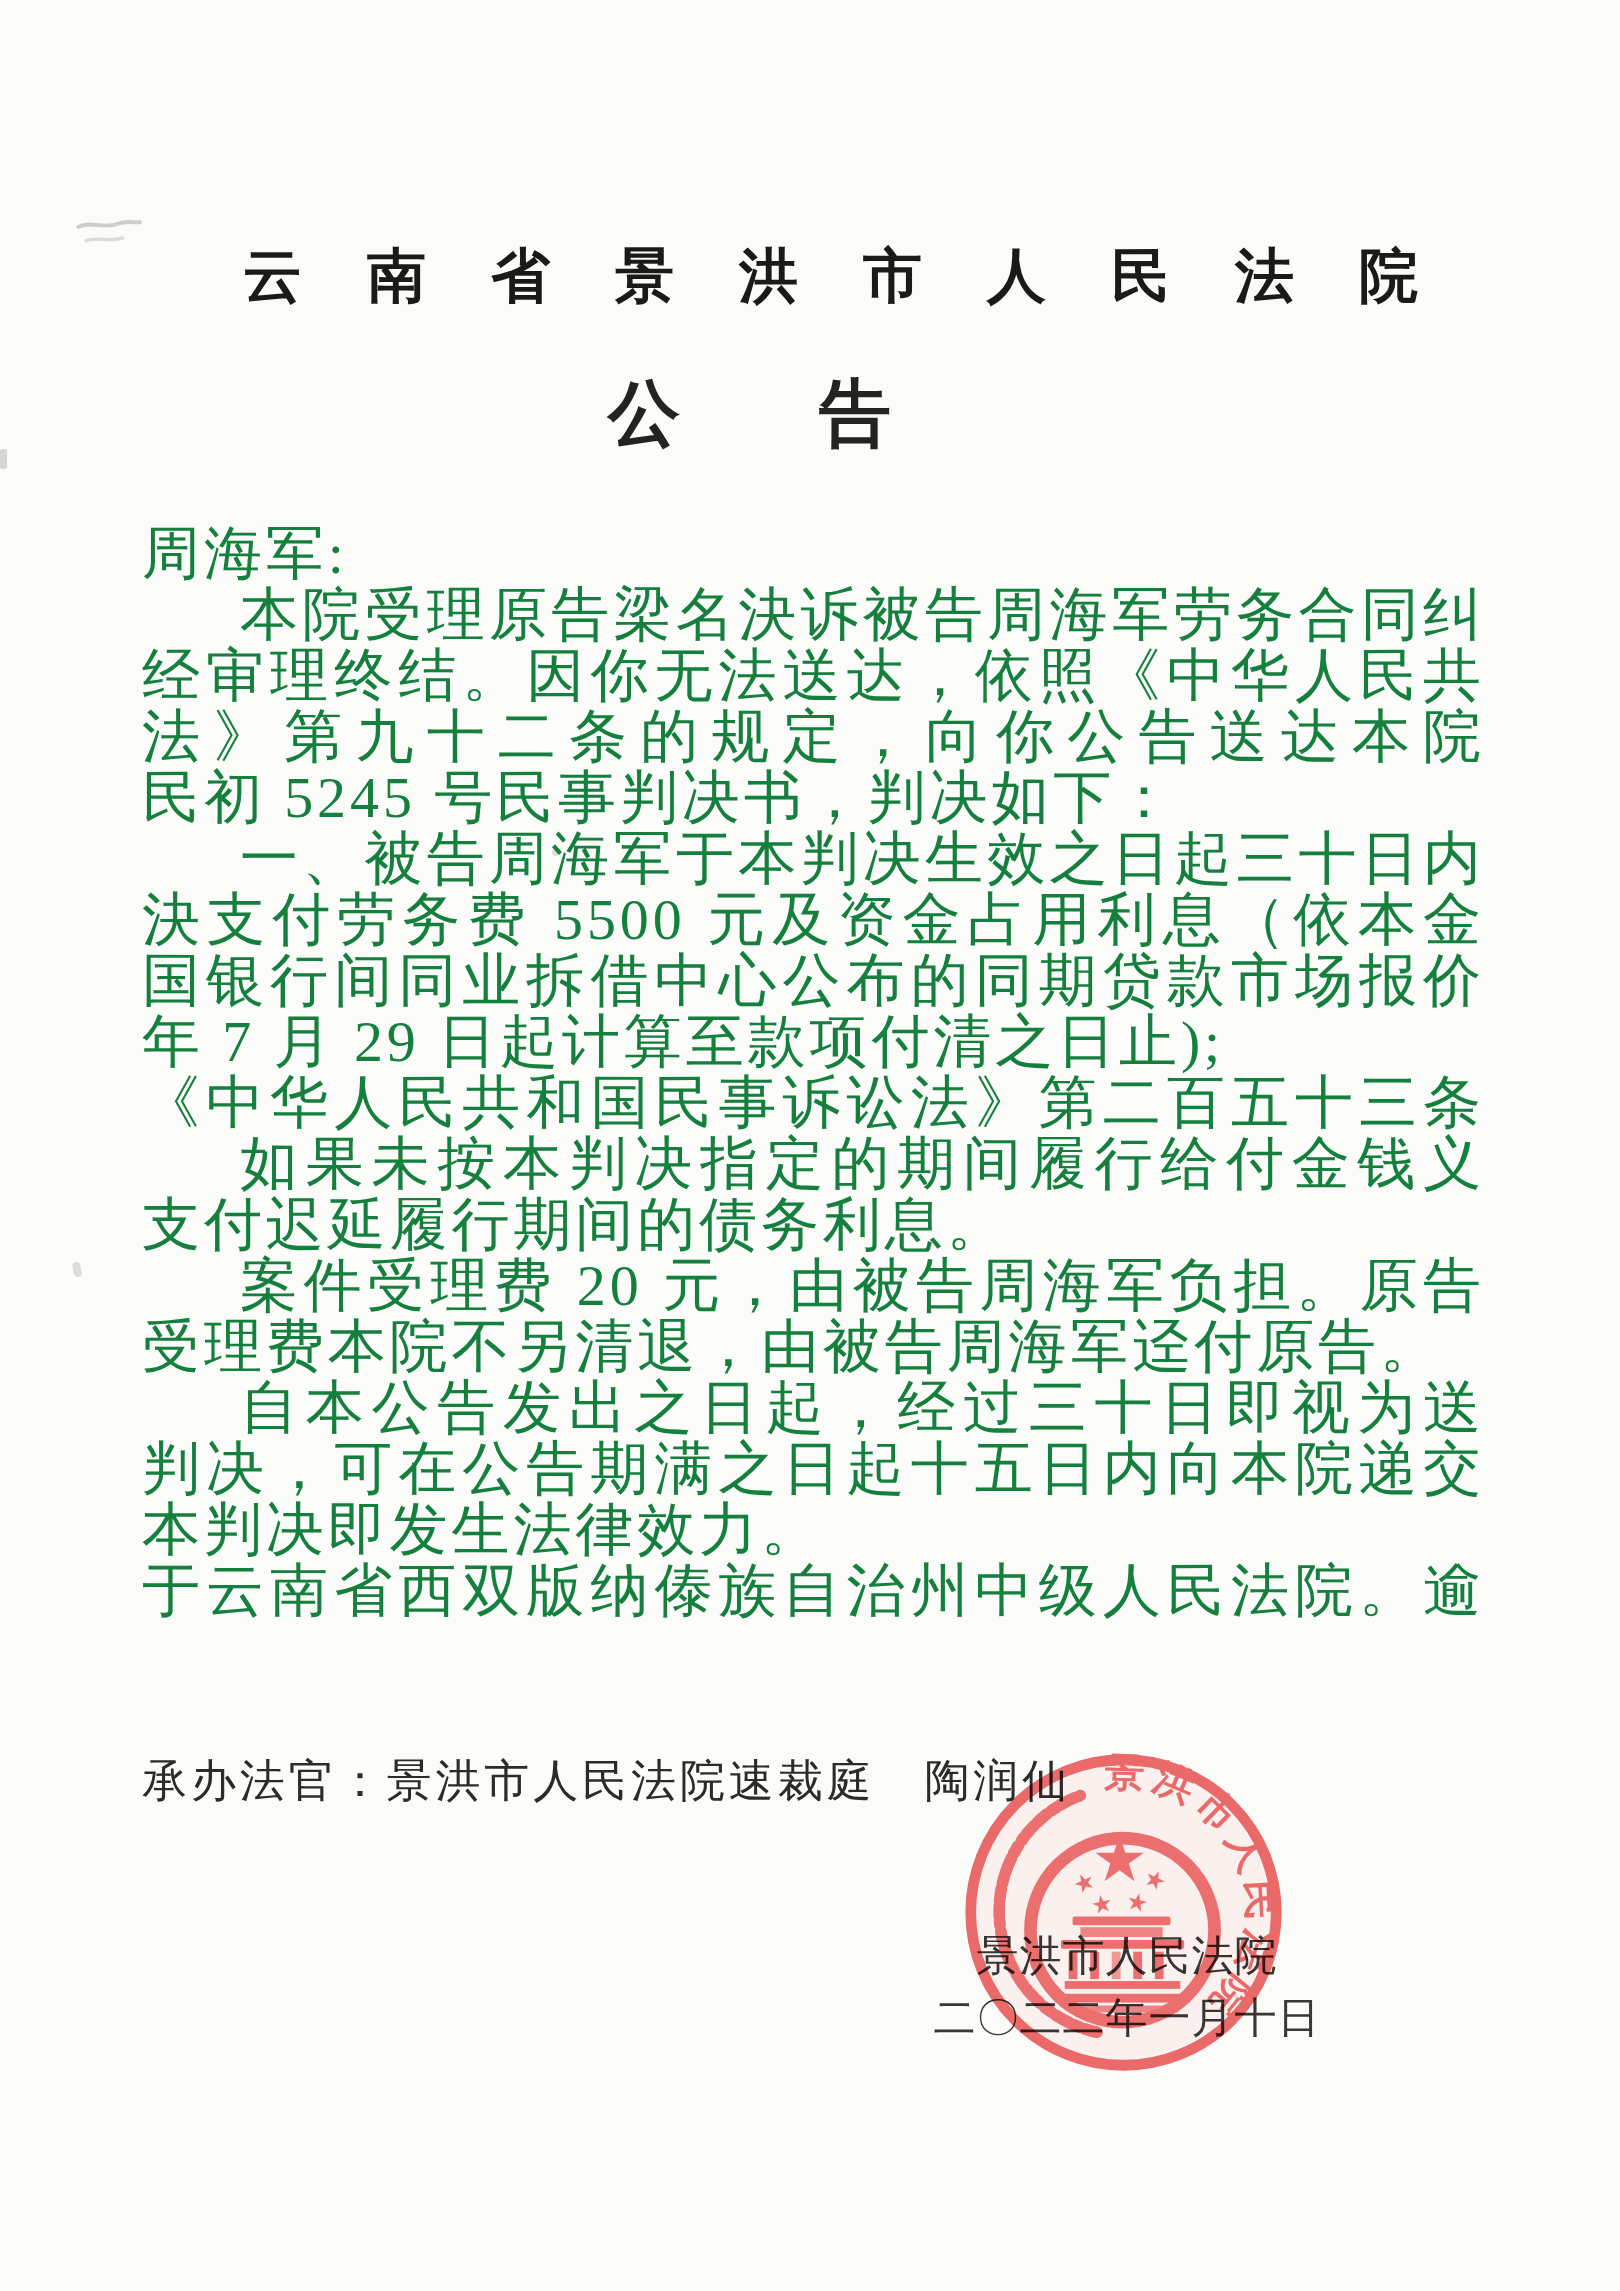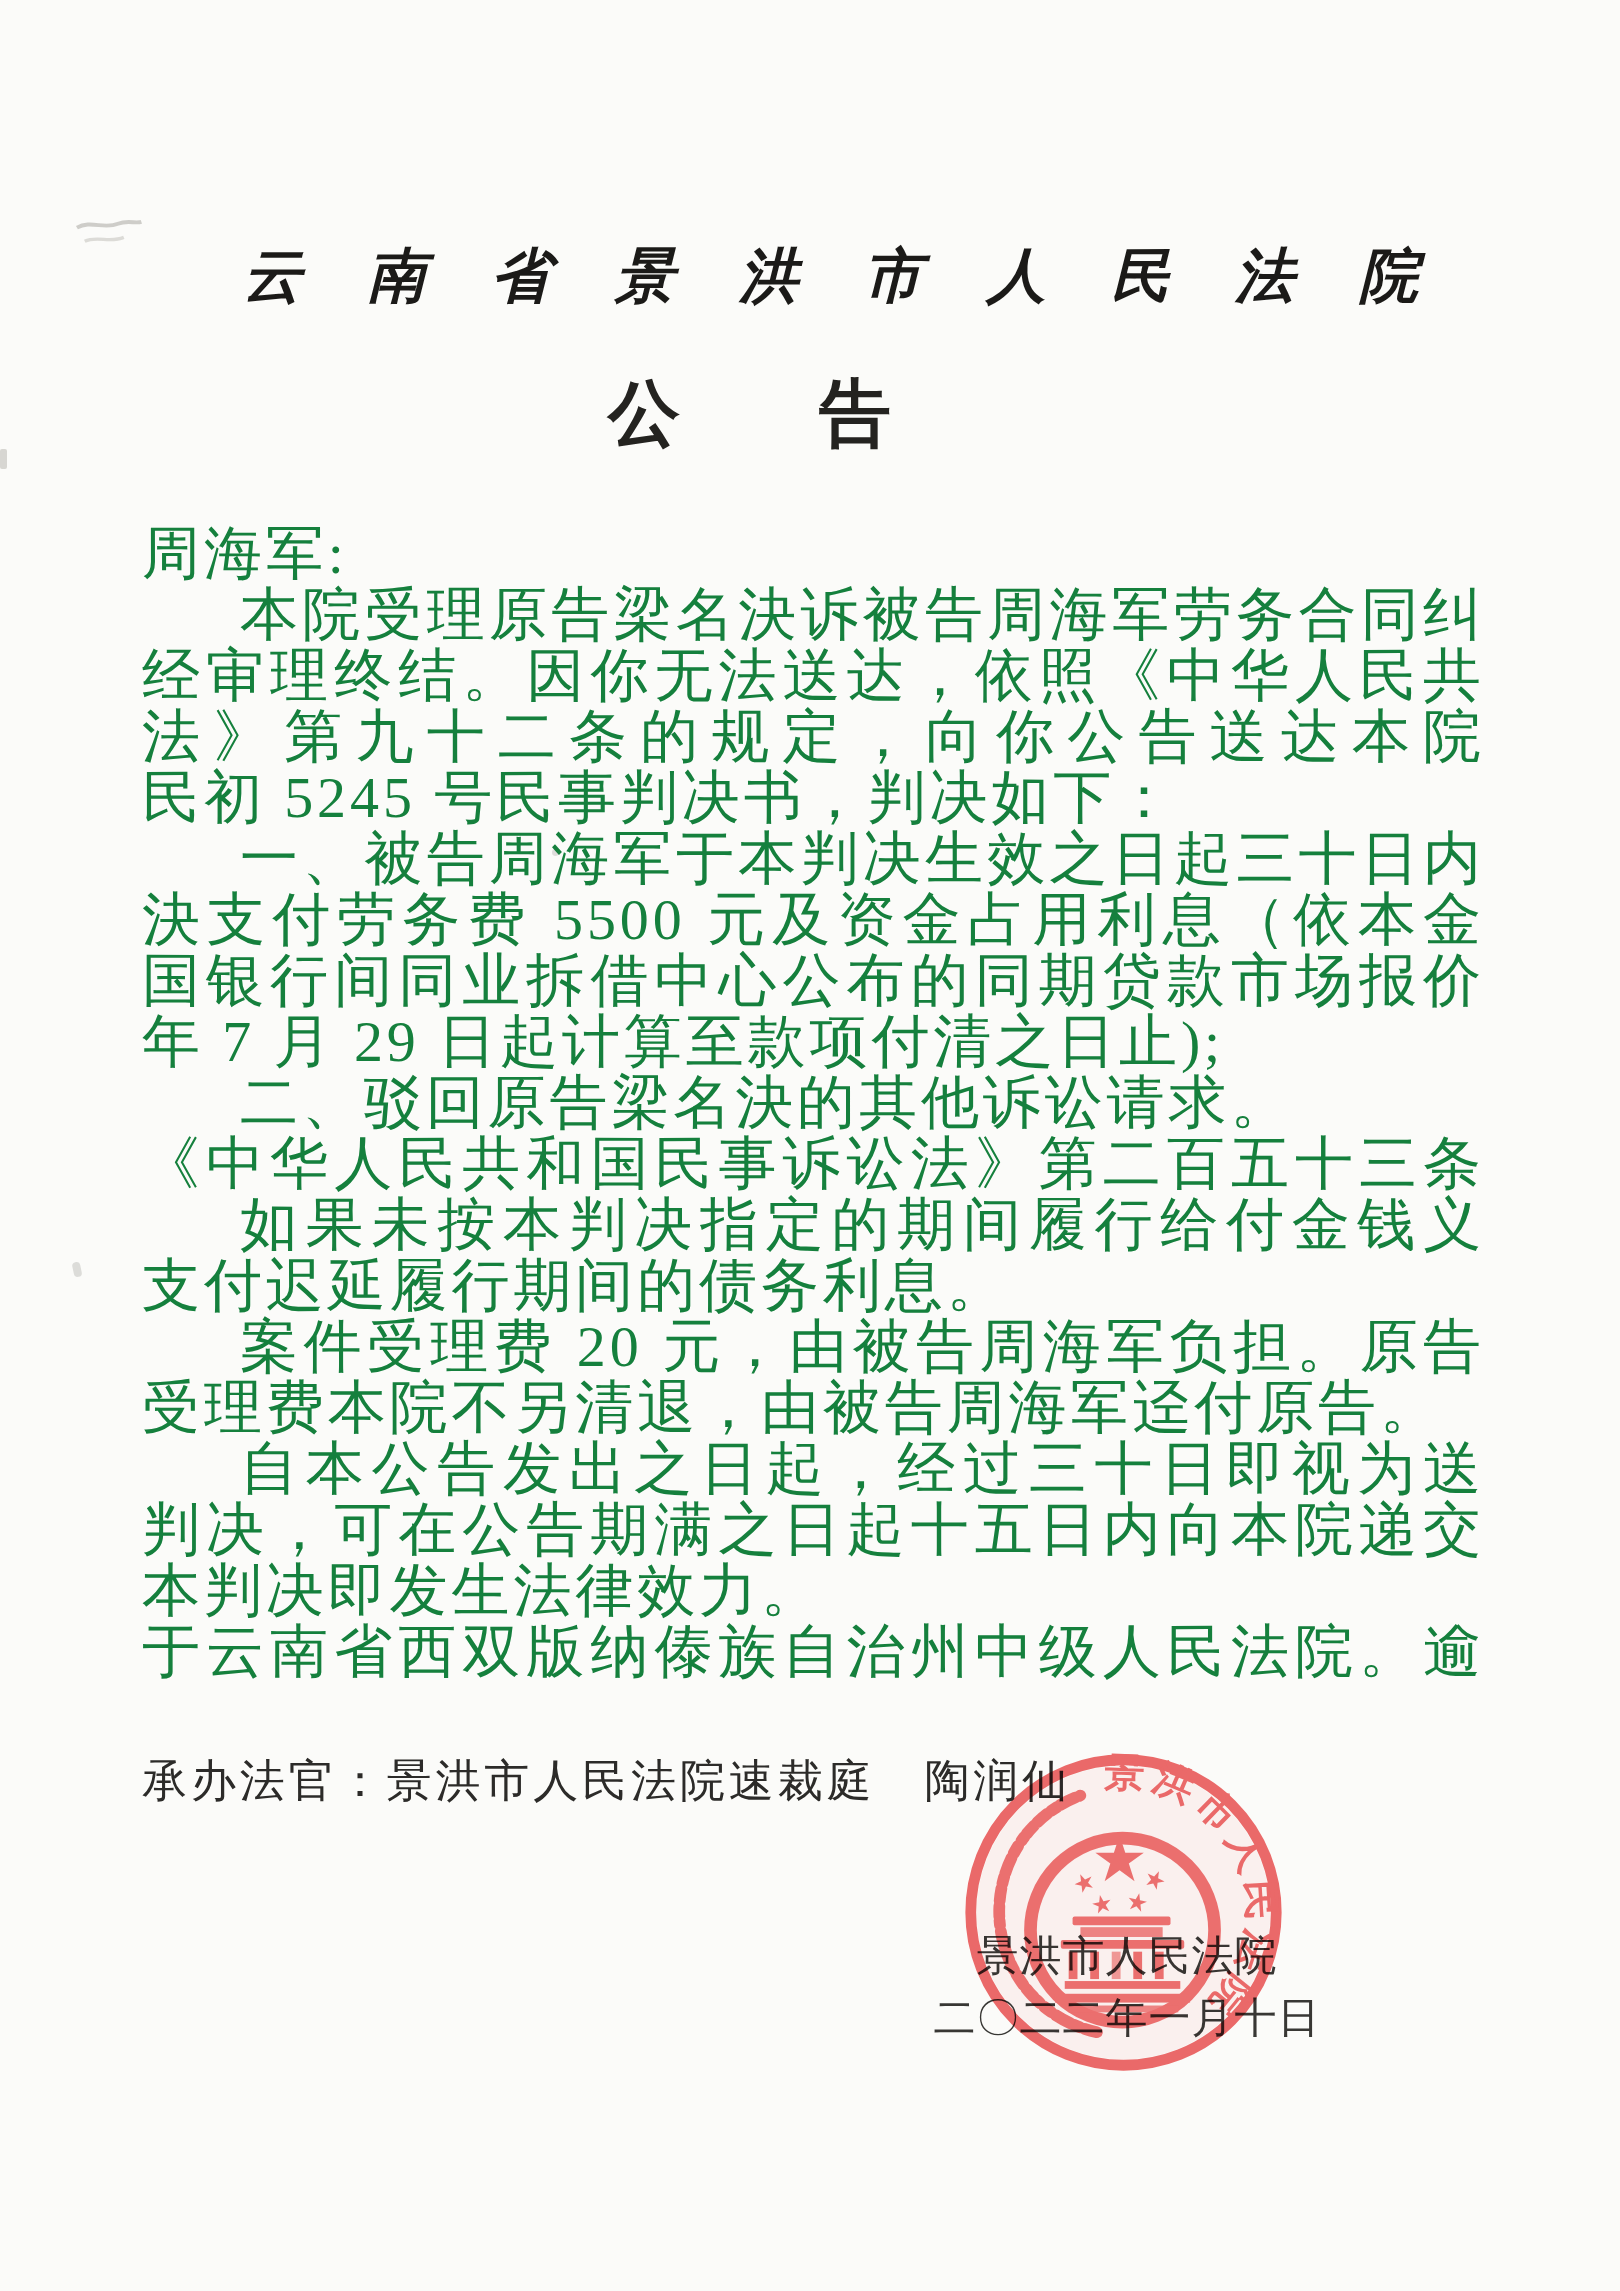--- a/index.html
+++ b/index.html
@@ -10,21 +10,21 @@
     overflow:hidden;
     font-family:"Liberation Serif","DejaVu Serif",serif;
     color:#2c2b29;
   }
   .page{position:absolute;inset:0;}
 
   .court-title{
     position:absolute;left:243px;top:245px;
     font-family:"Liberation Sans","DejaVu Sans",sans-serif;
     font-weight:bold;font-size:59px;line-height:63px;
-    letter-spacing:65px;white-space:nowrap;color:#1b1a18;font-style:italic;
+    letter-spacing:65px;white-space:nowrap;color:#1b1a18;
   }
   .doc-title{
     position:absolute;left:608px;top:365px;
     font-family:"Liberation Sans","DejaVu Sans",sans-serif;
     font-weight:600;font-size:72px;line-height:96px;
     letter-spacing:139px;white-space:nowrap;color:#242320;
   }
 
   .body-block{
     position:absolute;left:142px;top:523px;width:1343px;
@@ -80,21 +80,20 @@
   <div class="body-block">
       <div class="bline">周海军:</div>
       <div class="bline ind just">本院受理原告梁名決诉被告周海军劳务合同纠纷一案，已</div>
       <div class="bline just">经审理终结。因你无法送达，依照《中华人民共和国民事诉讼</div>
       <div class="bline just">法》第九十二条的规定，向你公告送达本院（2021）云 2801</div>
       <div class="bline">民初 5245 号民事判决书，判决如下：</div>
       <div class="bline ind just">一、被告周海军于本判决生效之日起三十日内向原告梁名</div>
       <div class="bline just">決支付劳务费 5500 元及资金占用利息（依本金 5500 元，按全</div>
       <div class="bline just">国银行间同业拆借中心公布的同期贷款市场报价利率自 2021</div>
       <div class="bline">年 7 月 29 日起计算至款项付清之日止);</div>
-      <div class="bline ind">二、驳回原告梁名決的其他诉讼请求。</div>
       <div class="bline just">《中华人民共和国民事诉讼法》第二百五十三条之规定，加倍</div>
       <div class="bline ind just">如果未按本判决指定的期间履行给付金钱义务，应当依照</div>
       <div class="bline">支付迟延履行期间的债务利息。</div>
       <div class="bline ind just">案件受理费 20 元，由被告周海军负担。原告预交的案件</div>
       <div class="bline">受理费本院不另清退，由被告周海军迳付原告。</div>
       <div class="bline ind just">自本公告发出之日起，经过三十日即视为送达。如不服本</div>
       <div class="bline just">判决，可在公告期满之日起十五日内向本院递交上诉状，上诉</div>
       <div class="bline">本判决即发生法律效力。</div>
       <div class="bline just">于云南省西双版纳傣族自治州中级人民法院。逾期未上诉的，</div>
     </div>

